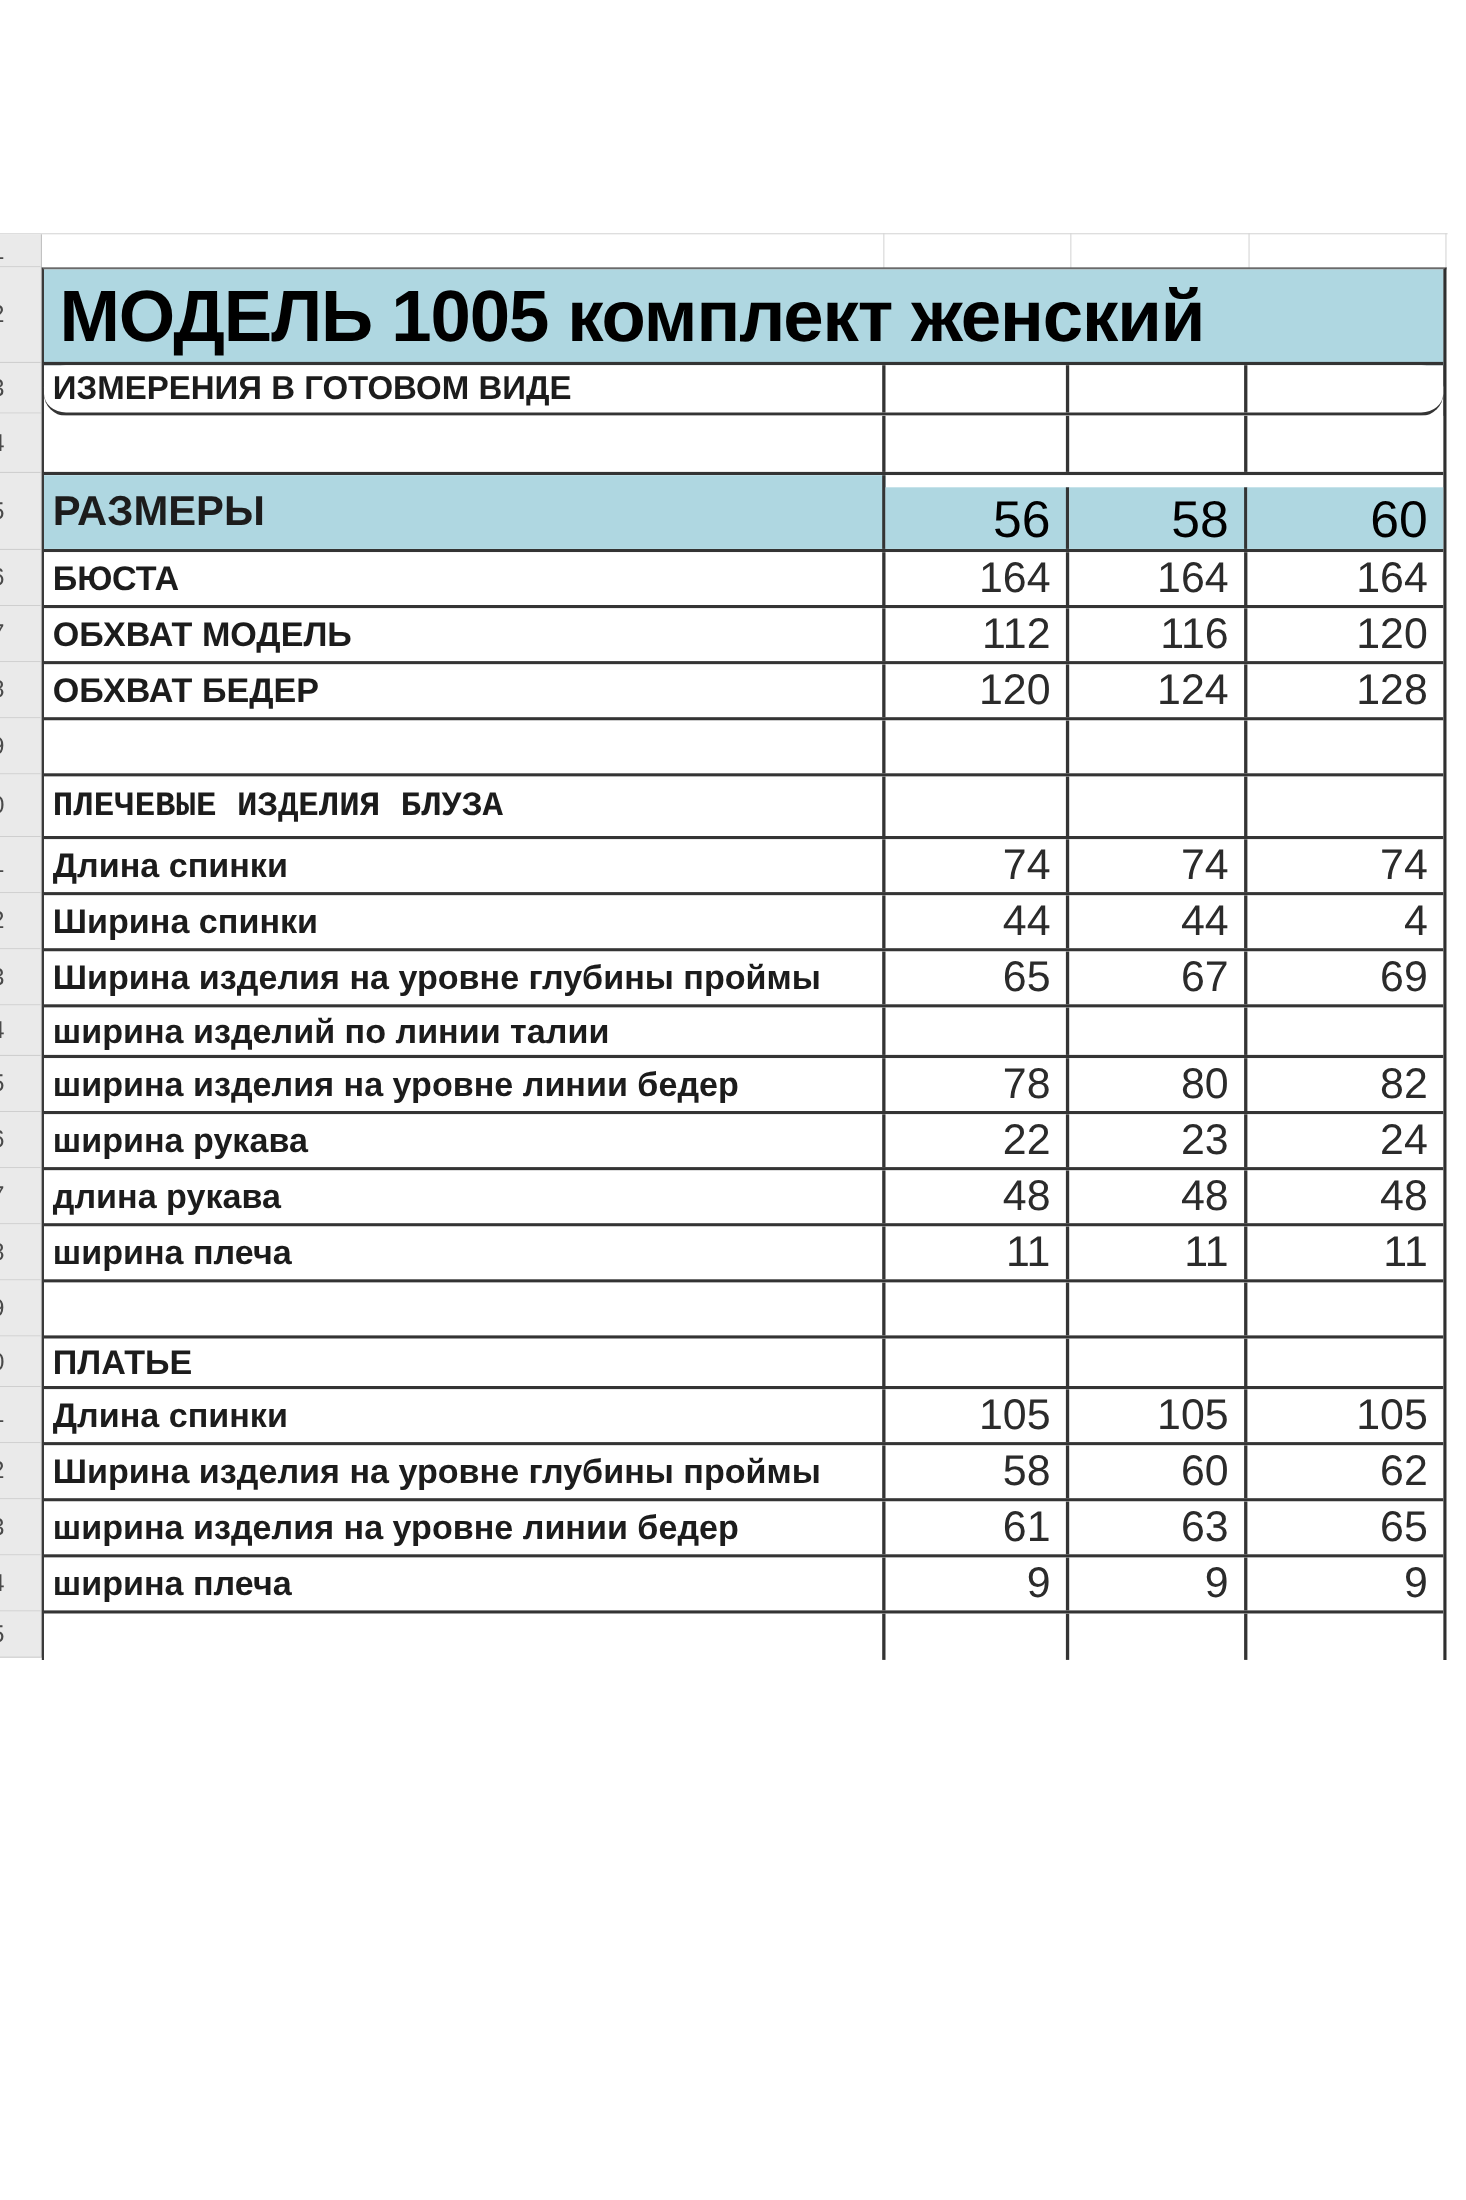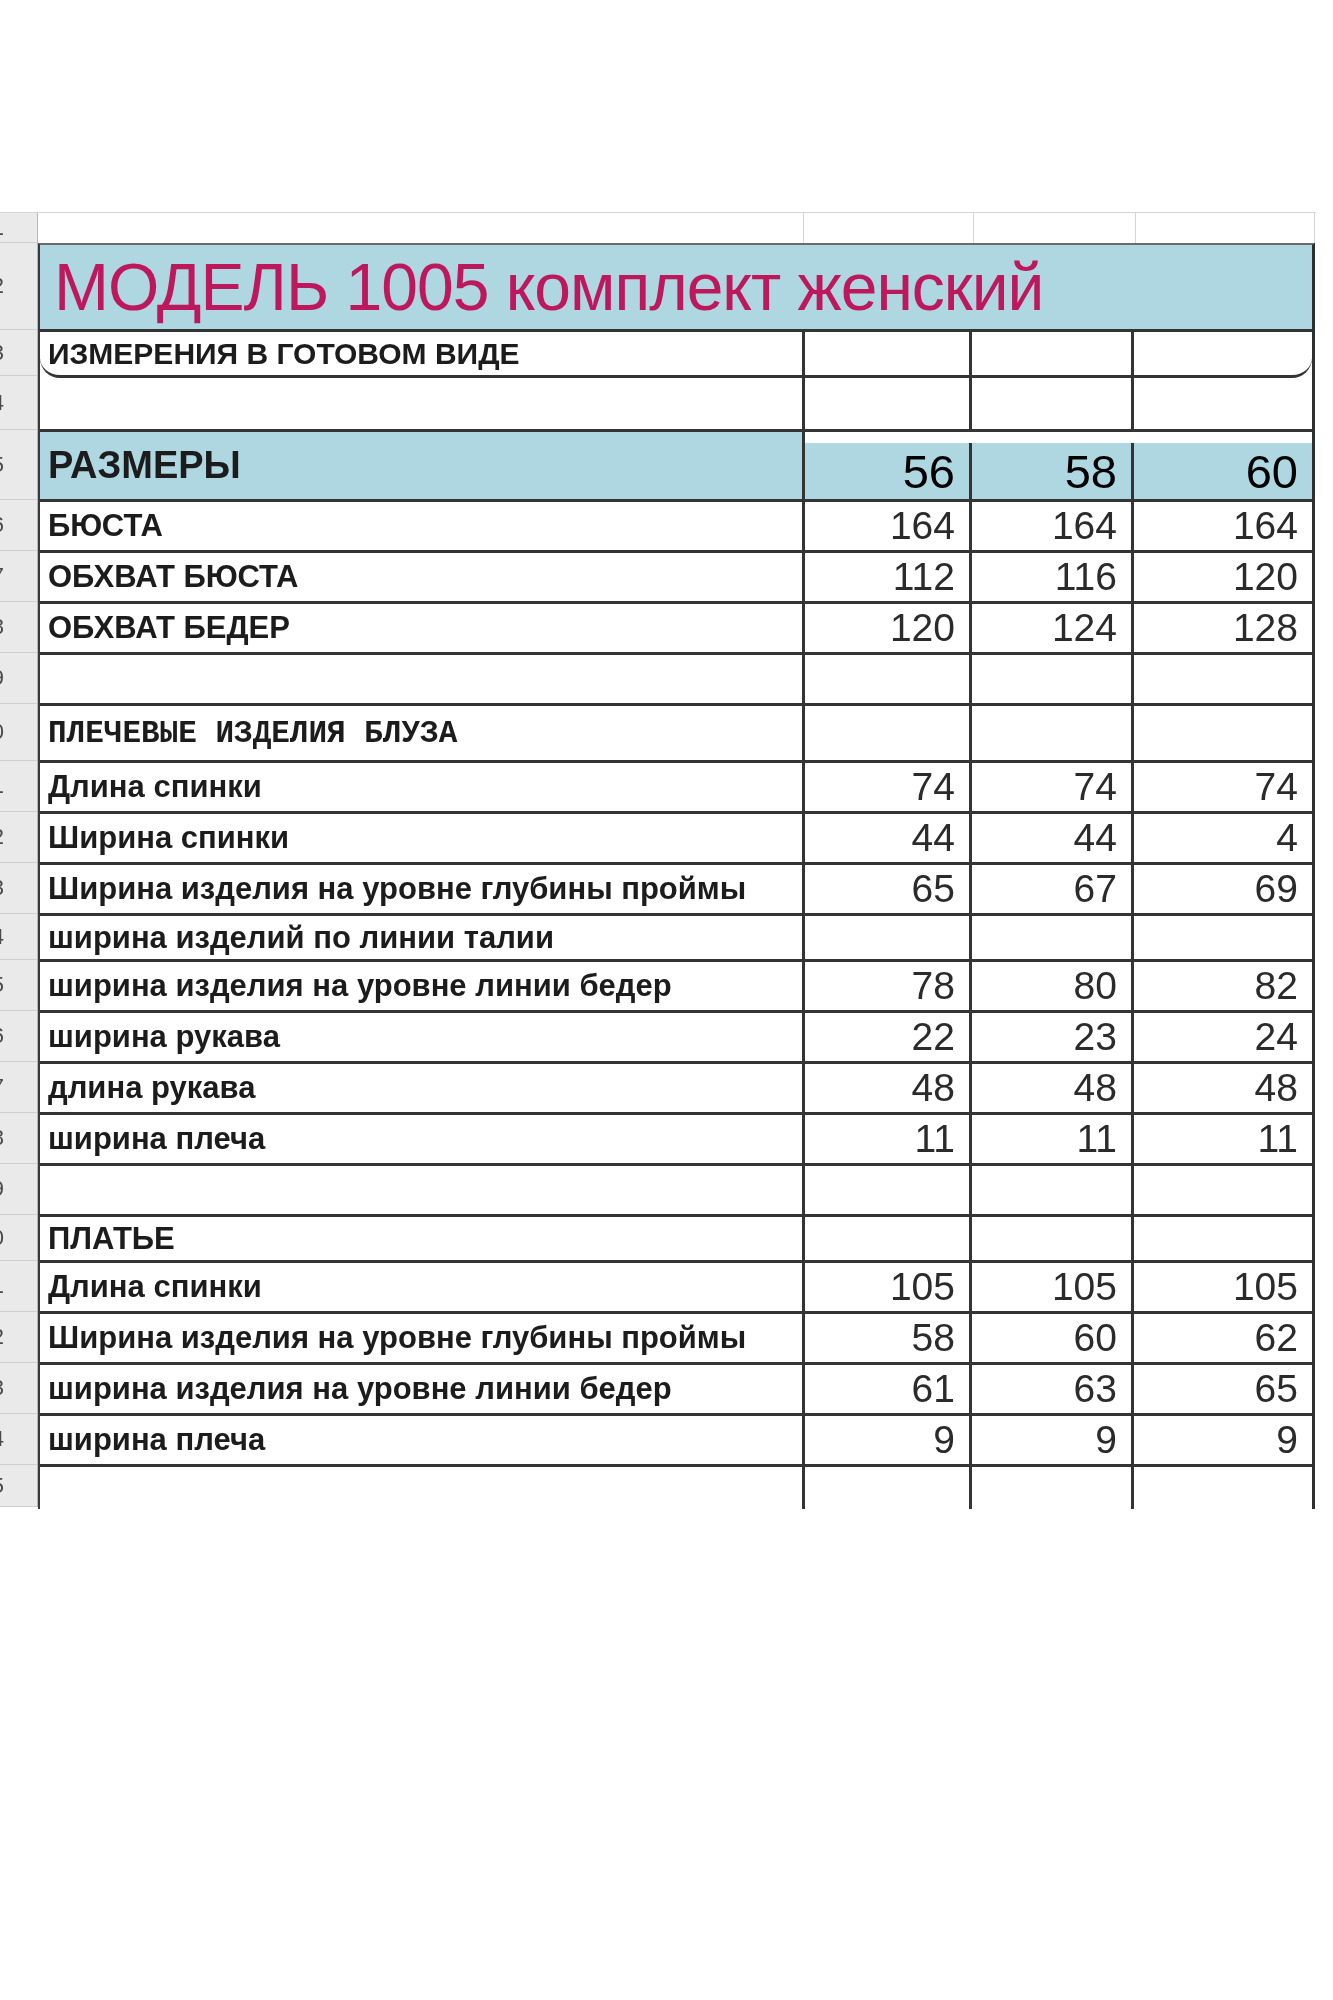--- a/index.html
+++ b/index.html
@@ -20,21 +20,21 @@
          border-left:2px solid #3a3a3a;border-right:3px solid #2f2f2f;border-top:2px solid #6a6a6a;}
   .row{display:flex;box-sizing:border-box;border-bottom:3px solid #343434;background:#fff;}
   .row.k-empty-open{border-bottom:none;}
   .cell{box-sizing:border-box;display:flex;align-items:center;overflow:hidden;white-space:nowrap;}
   .lbl{width:765px;border-right:3px solid #343434;padding-left:8px;font-weight:700;font-size:31px;color:#1c1c1c;}
   .val{justify-content:flex-end;padding-right:14px;font-size:39px;font-weight:400;color:#2b2b2b;}
   .v1{width:167px;border-right:3px solid #343434;}
   .v2{width:162px;border-right:3px solid #343434;}
   .v3{width:178px;}
   .k-title{background:#afd7e1;}
-  .title-cell{width:100%;font-size:66px;font-weight:400;color:#be185d;padding-left:14px;letter-spacing:-1px;}
+  .title-cell{width:100%;font-size:66px;font-weight:700;color:#000000;padding-left:14px;letter-spacing:-1px;}
   .k-subtitle .lbl{font-size:30px;}
   .k-sizes .cell{background:#afd7e1;}
   .k-sizes .lbl{font-size:38px;}
   .k-sizes .val{font-size:47px;font-weight:400;color:#000000;margin-top:11px;}
   .k-section .lbl{font-size:31px;}
 </style>
 </head>
 <body>
 
 <div class="sheet">
@@ -144,21 +144,21 @@
         <div class="cell val v2">58</div>
         <div class="cell val v3">60</div>
       </div>
       <div class="row k-data" style="height: 51px;">
         <div class="cell lbl">БЮСТА</div>
         <div class="cell val v1">164</div>
         <div class="cell val v2">164</div>
         <div class="cell val v3">164</div>
       </div>
       <div class="row k-data" style="height: 51px;">
-        <div class="cell lbl">ОБХВАТ БЮСТА</div>
+        <div class="cell lbl">ОБХВАТ МОДЕЛЬ</div>
         <div class="cell val v1">112</div>
         <div class="cell val v2">116</div>
         <div class="cell val v3">120</div>
       </div>
       <div class="row k-data" style="height: 51px;">
         <div class="cell lbl">ОБХВАТ БЕДЕР</div>
         <div class="cell val v1">120</div>
         <div class="cell val v2">124</div>
         <div class="cell val v3">128</div>
       </div>

